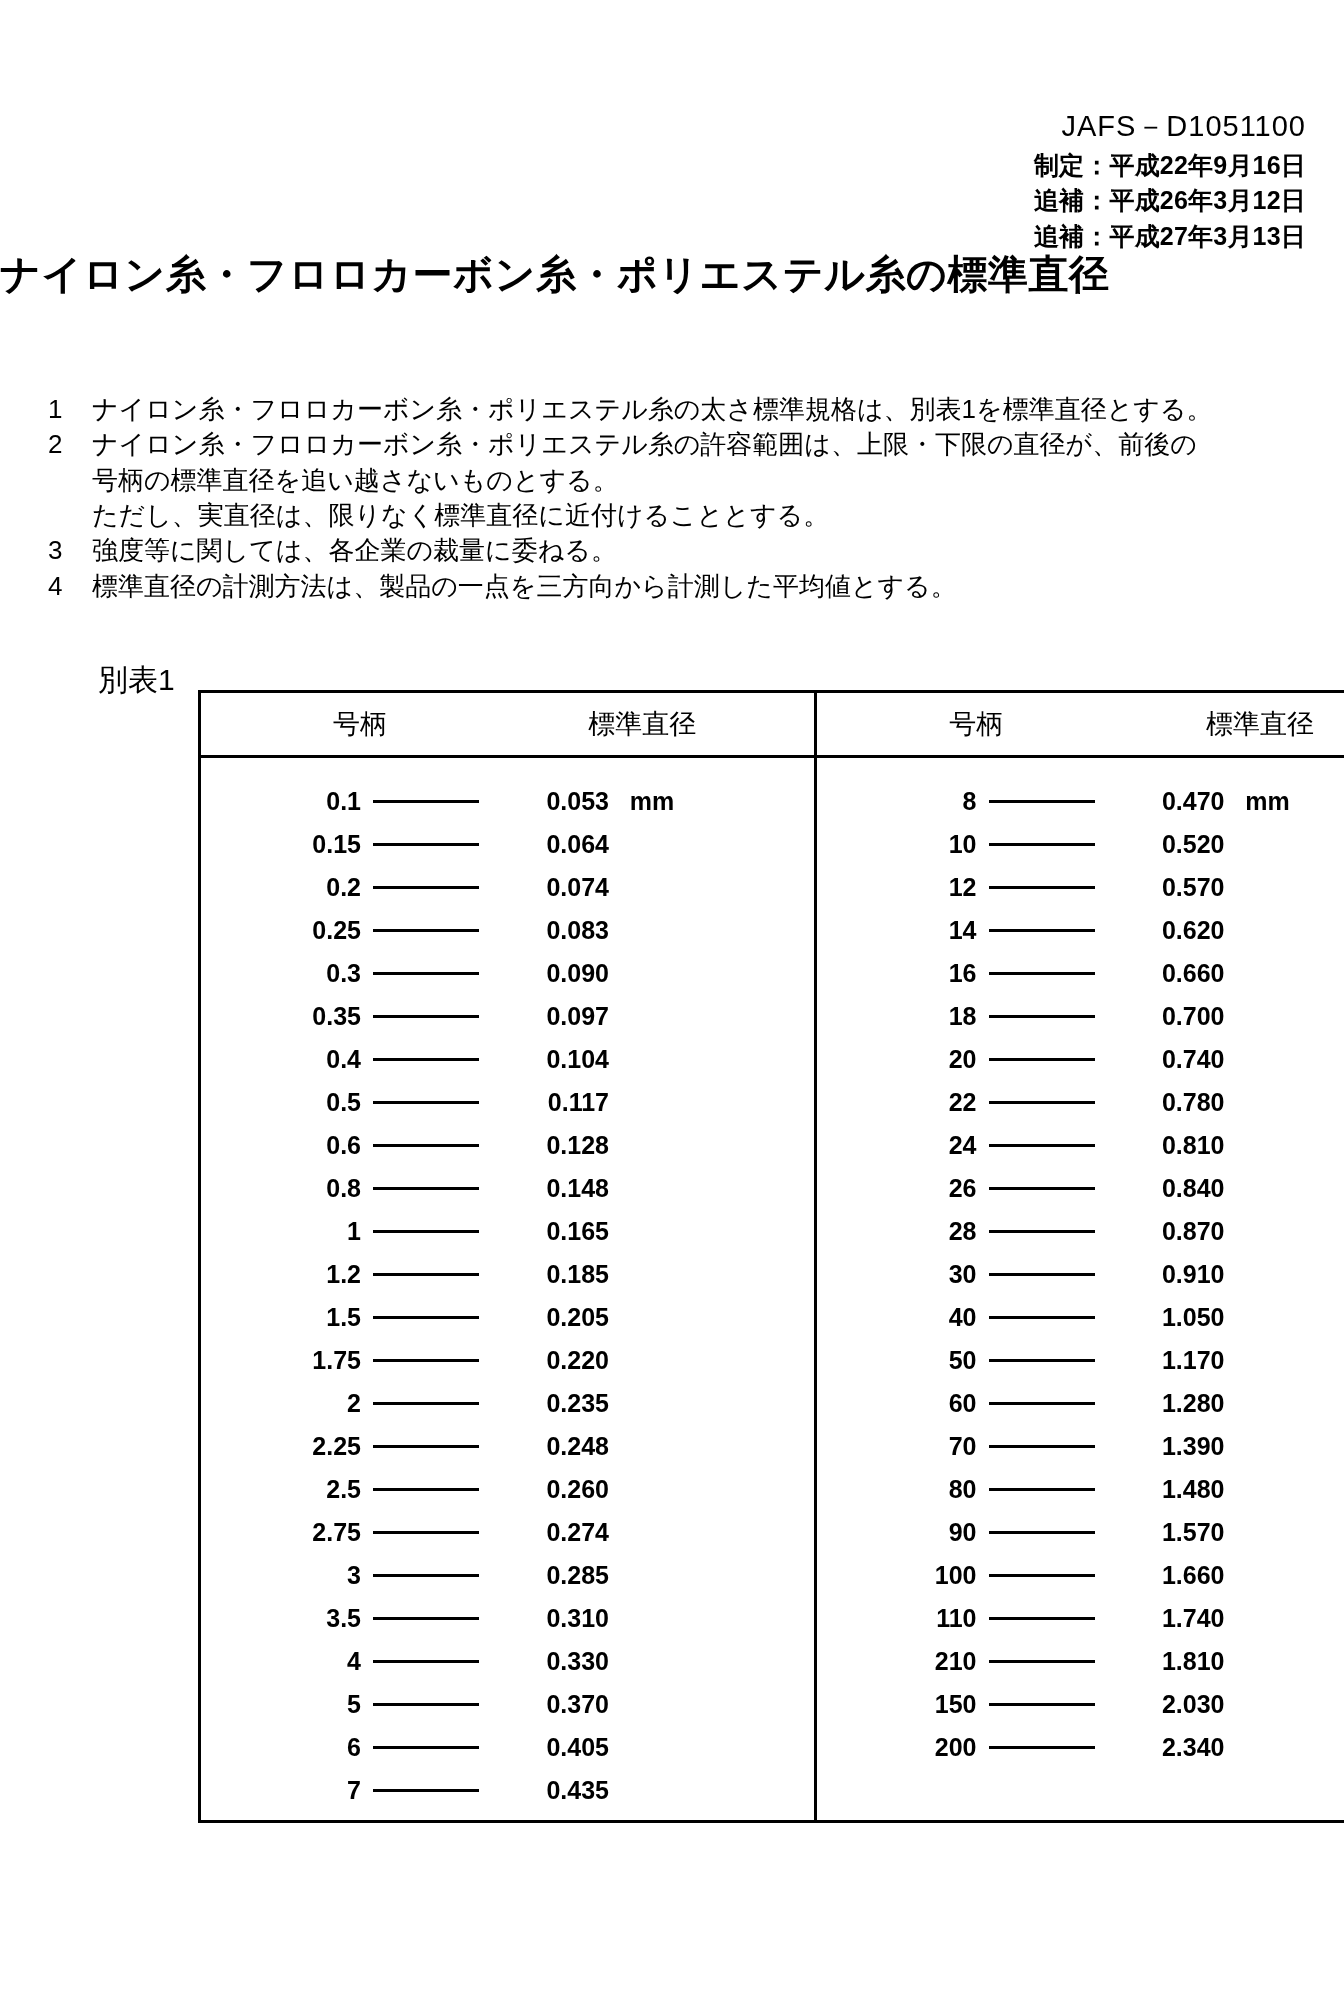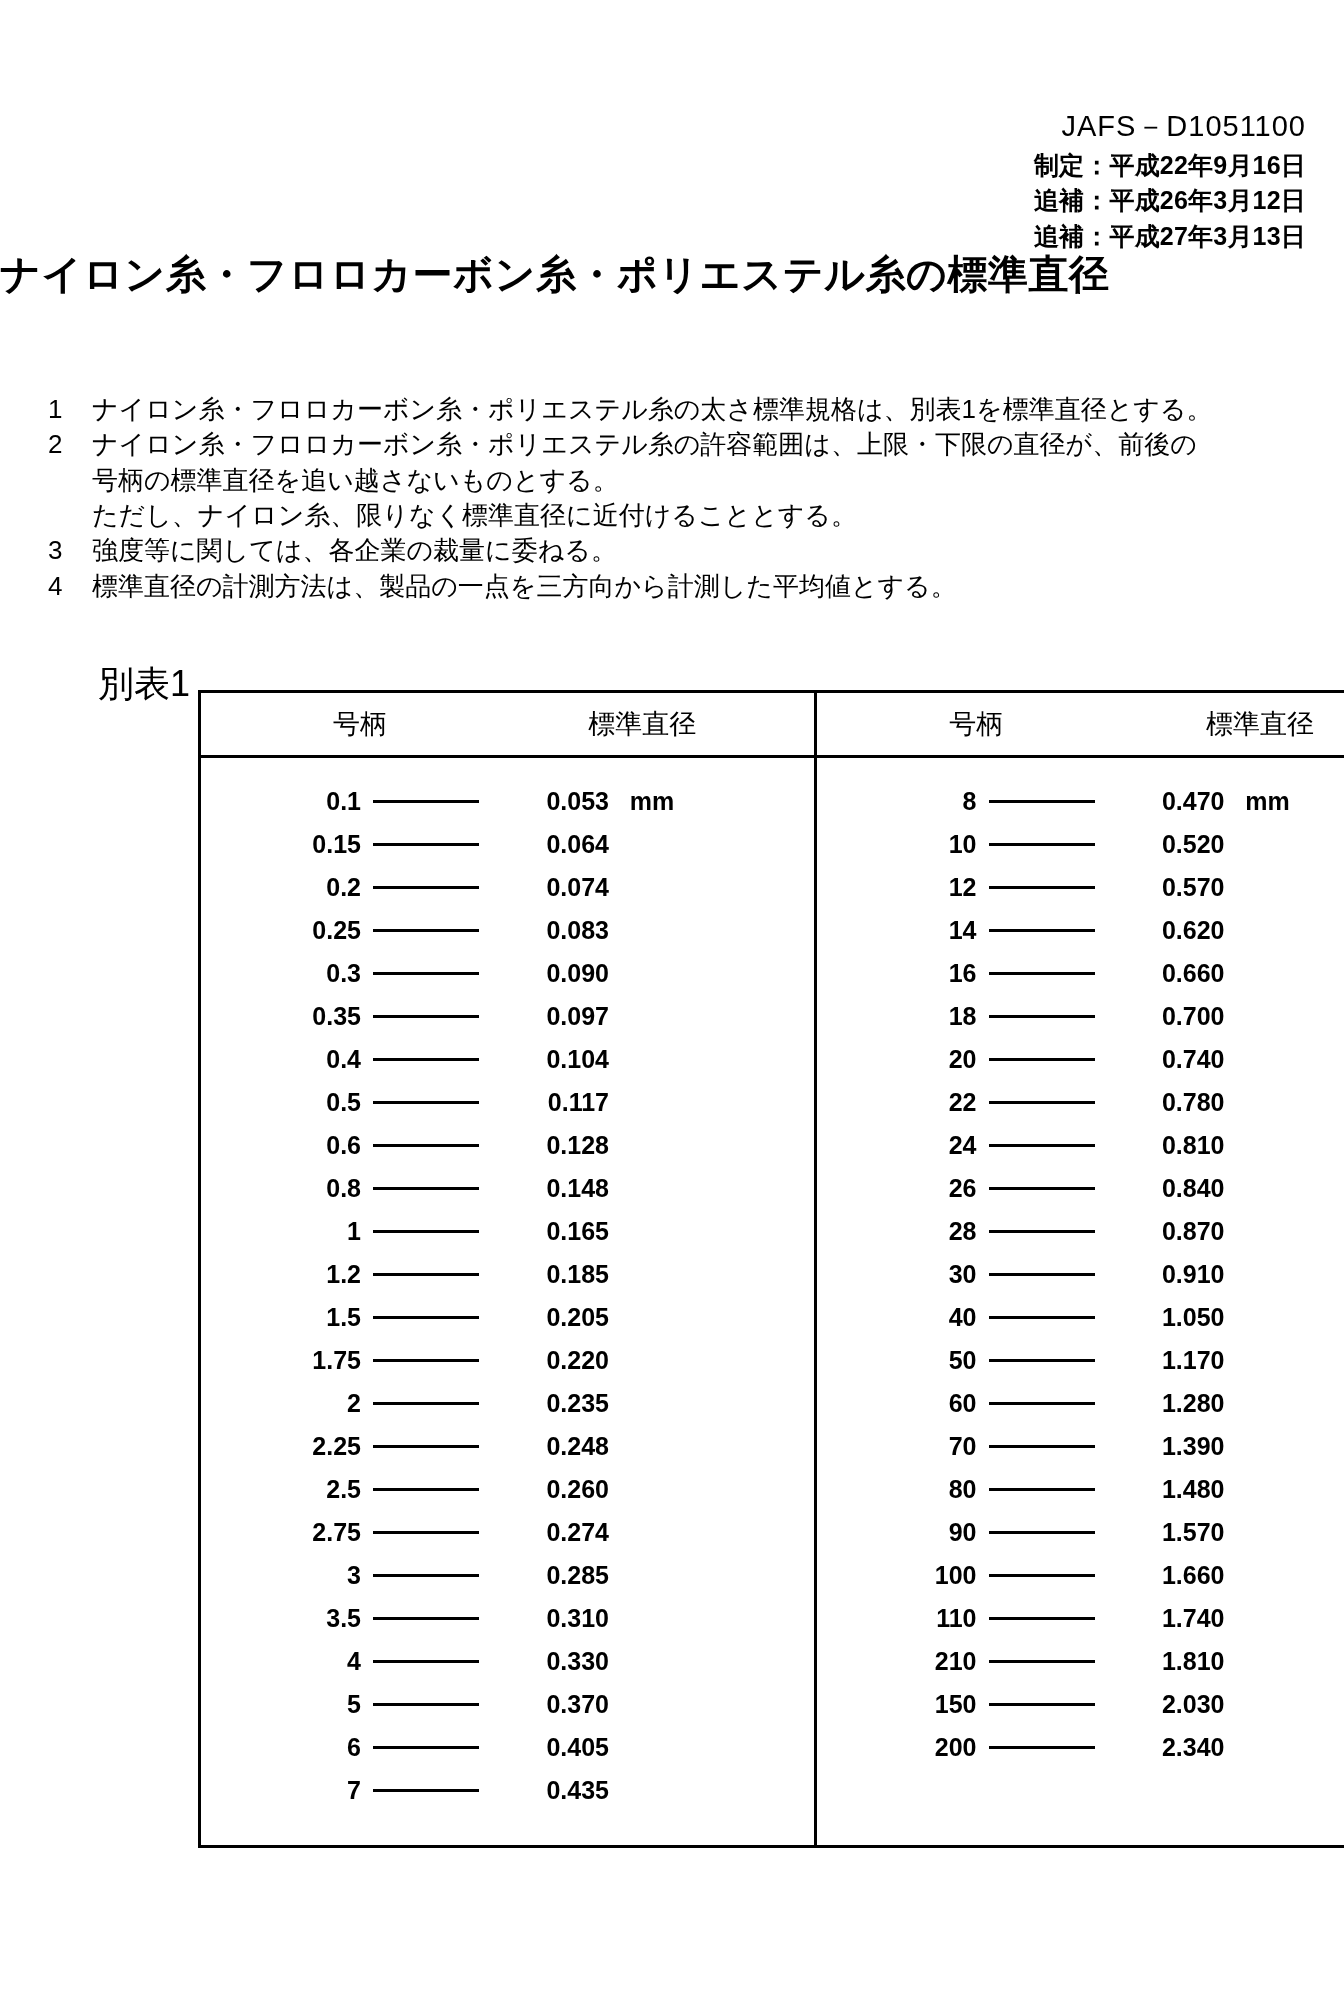--- a/index.html
+++ b/index.html
@@ -85,21 +85,21 @@
     font-size: 26px;
     line-height: 1.36;
     white-space: nowrap;
   }
 
   
   .table-caption {
     position: absolute;
     top: 660px;
     left: 98px;
-    font-size: 36px;
+    font-size: 30px;
     font-weight: 400;
   }
 
   
   .table-wrap {
     position: absolute;
     top: 690px;
     left: 198px;
     width: 1237px;
     border: 3px solid #000000;
@@ -130,21 +130,21 @@
     padding-left: 24px;
   }
   .head-dia {
     width: 52%;
     text-align: center;
     box-sizing: border-box;
     padding-right: 24px;
   }
   .panel-body {
     padding-top: 22px;
-    padding-bottom: 33px;
+    padding-bottom: 8px;
     border-radius: 14px;
   }
   .trow {
     display: flex;
     align-items: center;
     height: 43px;
     font-size: 25px;
     font-weight: 700;
   }
   .cell-label {
@@ -203,21 +203,21 @@
     <div class="clause-row">
       <div class="clause-num">1</div>
       <div class="clause-text">ナイロン糸・フロロカーボン糸・ポリエステル糸の太さ標準規格は、別表1を標準直径とする。</div>
     </div>
 
     <div class="clause-row">
       <div class="clause-num">2</div>
       <div class="clause-text">ナイロン糸・フロロカーボン糸・ポリエステル糸の許容範囲は、上限・下限の直径が、前後の</div>
     </div>
     <div class="clause-cont">号柄の標準直径を追い越さないものとする。</div>
-    <div class="clause-cont">ただし、ナイロン糸、限りなく標準直径に近付けることとする。</div>
+    <div class="clause-cont">ただし、実直径は、限りなく標準直径に近付けることとする。</div>
 
     <div class="clause-row">
       <div class="clause-num">3</div>
       <div class="clause-text">強度等に関しては、各企業の裁量に委ねる。</div>
     </div>
 
     <div class="clause-row">
       <div class="clause-num">4</div>
       <div class="clause-text">標準直径の計測方法は、製品の一点を三方向から計測した平均値とする。</div>
     </div>

